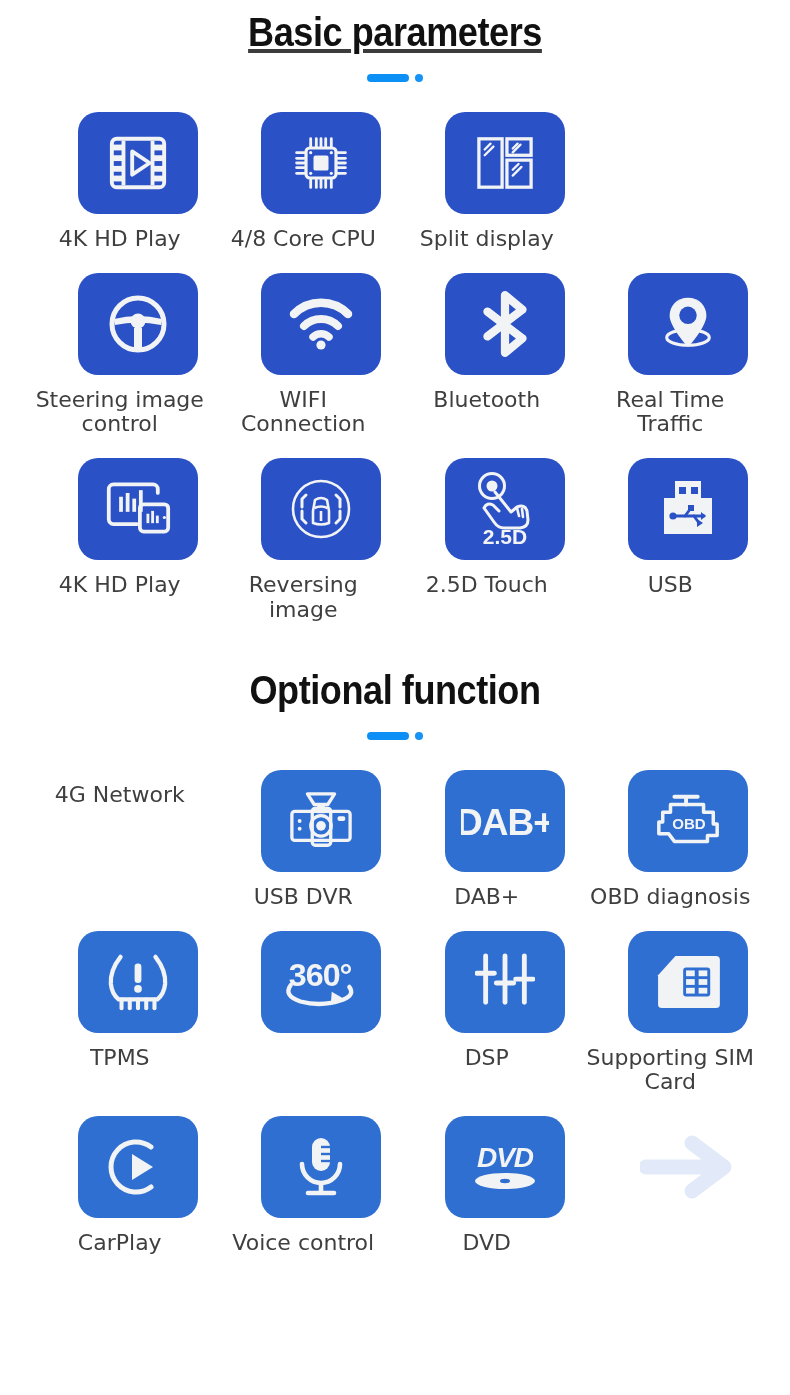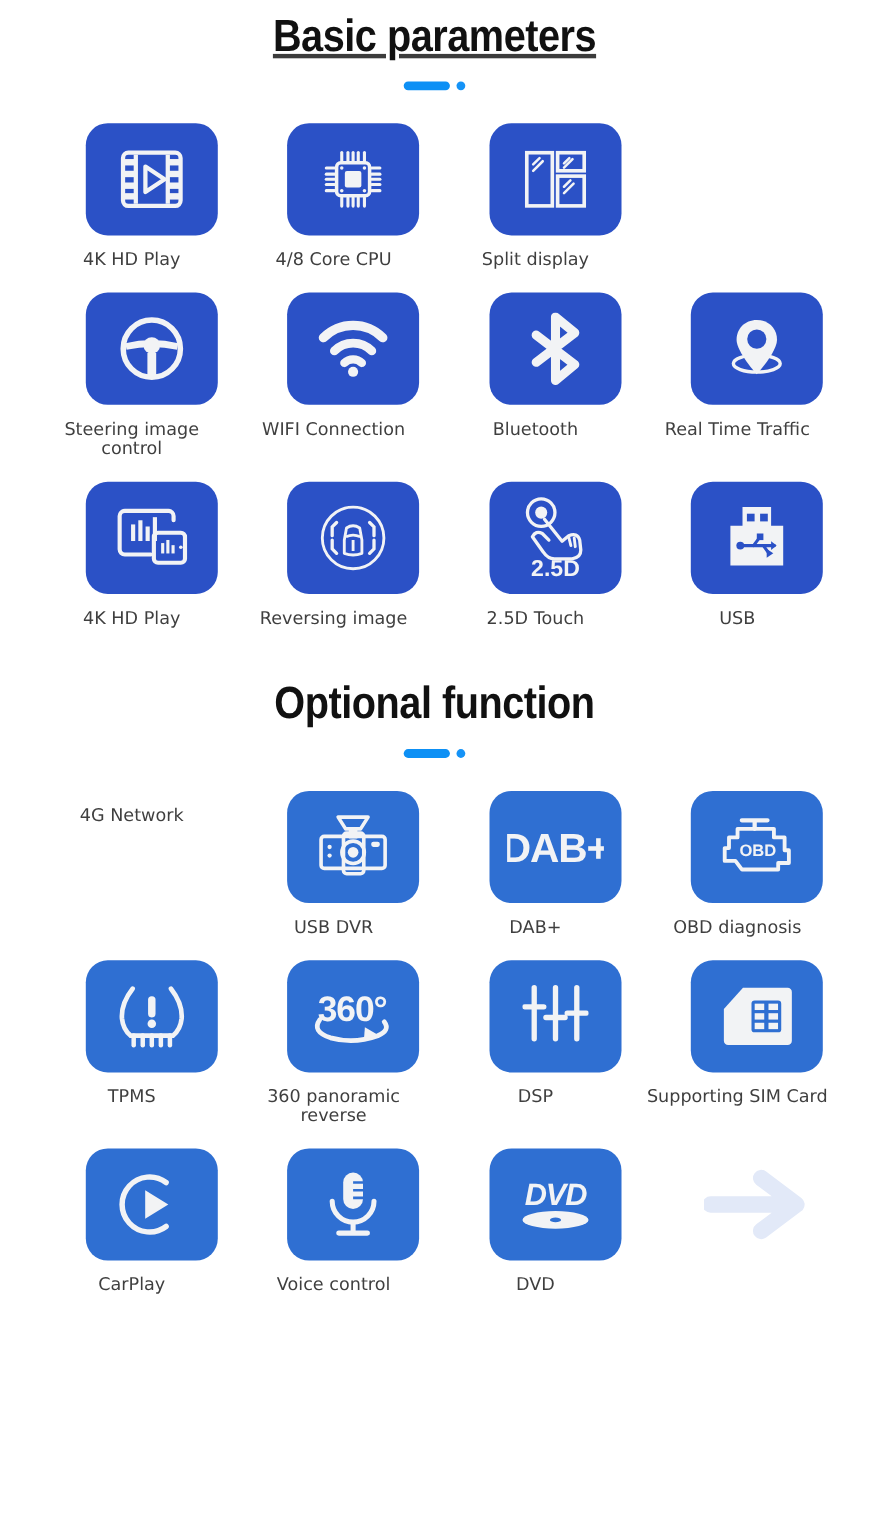--- a/index.html
+++ b/index.html
@@ -70,21 +70,21 @@
     display: flex;
     align-items: center;
     justify-content: center;
     margin-left: 36px;
   }
   .tile.basic  { background: #2b51c6; }
   .tile.opt    { background: #2f6fd2; }
   .tile svg { display: block; }
   .caption {
     margin-top: 13px;
-    font-size: 16px;
+    font-size: 22px;
     line-height: 1.12;
     color: #3f3f3f;
     max-width: 170px;
     font-family: "DejaVu Sans", "Liberation Sans", sans-serif;
   }
   .cell.arrow-cell .tile {
     background: transparent;
   }
   .blank-caption { visibility: hidden; }
 
@@ -394,21 +394,20 @@
     </div>
 
     <div class="cell">
       <div class="tile opt">
         <svg width="80" height="60" viewBox="0 0 82 60">
           <text x="8" y="34" font-family="Liberation Sans, sans-serif" font-size="33" font-weight="bold" fill="#f2f3f5" letter-spacing="-1">360°</text>
           <path d="M10 33 Q2 44 20 50 Q42 56 64 48 Q76 43 70 35" fill="none" stroke="#f2f3f5" stroke-width="4.4" stroke-linecap="round"></path>
           <path d="M52 40 L64 47 L51 53 Z" fill="#f2f3f5"></path>
         </svg>
       </div>
-      <div class="caption">360 panoramic reverse</div>
     </div>
 
     <div class="cell">
       <div class="tile opt">
         <svg width="60" height="60" viewBox="0 0 62 62">
           <g stroke="#f2f3f5" stroke-width="5" stroke-linecap="round">
             <line x1="11" y1="4" x2="11" y2="52"></line>
             <line x1="31" y1="4" x2="31" y2="52"></line>
             <line x1="51" y1="4" x2="51" y2="52"></line>
             <line x1="2" y1="22" x2="20" y2="22"></line>

